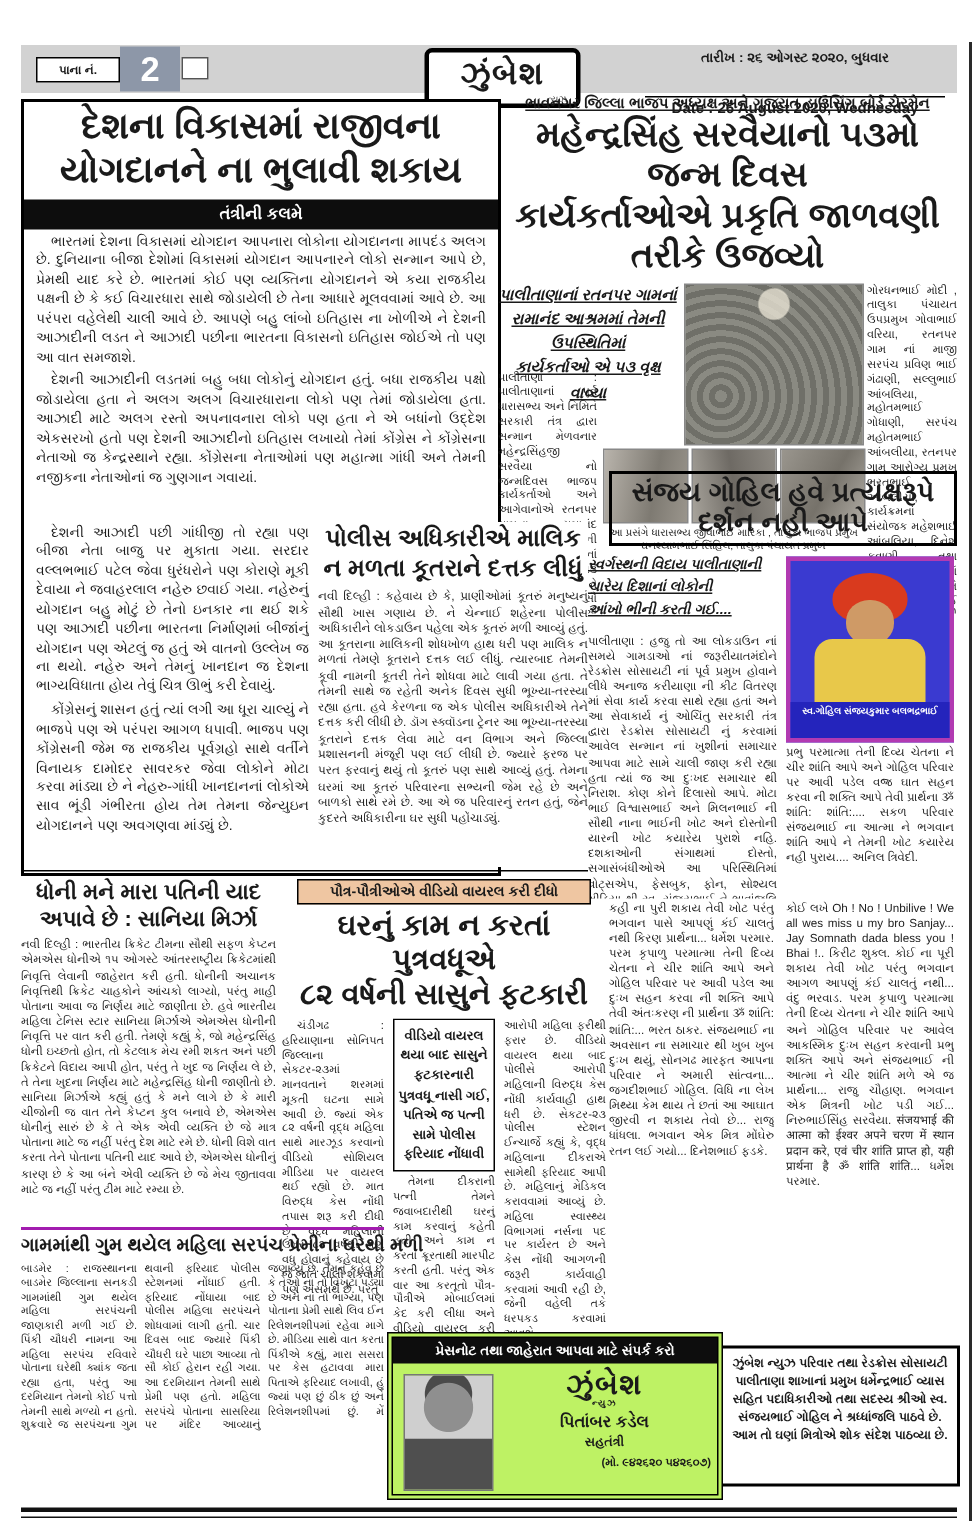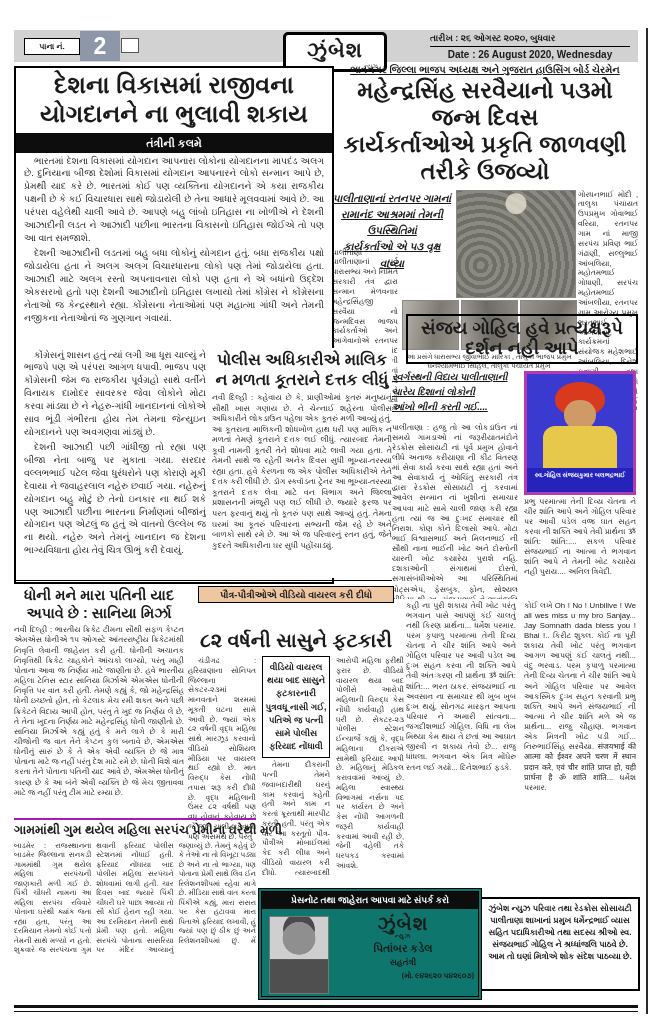--- a/index.html
+++ b/index.html
@@ -12,21 +12,21 @@
   #hdrband{left:14px;top:30px;width:624px;height:32px;background:#d2d2d2;}
   #pglabel{left:24px;top:38px;width:54px;height:15px;background:#fff;border:1px solid #000;
            font-size:8px;font-weight:bold;line-height:15px;text-align:center;}
   #pgnum{left:80px;top:31px;width:40px;height:30px;background:#8d97a8;color:#fff;
          font-size:23px;font-weight:bold;line-height:30px;text-align:center;}
   #pgnum2{left:121px;top:38px;width:16px;height:13px;background:#fff;border:1px solid #555;}
   #logobox{left:283px;top:32px;width:98px;height:34px;background:#fff;border:3px solid #000;border-radius:5px;}
   #logobox .lg{font-size:21px;font-weight:bold;text-align:center;line-height:30px;letter-spacing:1px;}
   #logobox .lgs{position:absolute;right:6px;bottom:-1px;font-size:6px;color:#333;}
   #dates{left:430px;top:33px;width:200px;}
-  #dates .g{font-size:9px;font-weight:bold;text-align:left;border-bottom:1.5px solid #000;padding-bottom:2px;}
+  #dates .g{font-size:9px;font-weight:bold;text-align:center;border-bottom:1.5px solid #000;padding-bottom:20px;}
   #dates .e{font-size:10px;font-weight:bold;text-align:center;padding-top:2px;}
   
   #edbox{left:14px;top:66px;width:316px;height:514px;border:2px solid #000;background:#fff;}
   #edbar{background:#0d0d0d;color:#fff;font-size:11px;font-weight:bold;text-align:center;height:20px;line-height:20px;}
   #edhl{font-size:24px;font-weight:bold;text-align:center;line-height:1.2;padding:3px 2px 4px 2px;}
   #edtop{height:190px;overflow:hidden;font-size:9.3px;line-height:1.38;padding:2px 8px;}
   #edbot{width:182px;height:214px;overflow:hidden;font-size:9.3px;line-height:1.38;margin-left:8px;margin-top:2px;}
   
   #dogart{left:206px;top:348px;width:186px;height:230px;background:#fff;z-index:5;padding-left:6px;box-sizing:border-box;}
   #dogart .hl{font-size:16px;font-weight:bold;text-align:center;line-height:1.25;margin:2px 0 3px 0;}
@@ -83,21 +83,21 @@
   #ghar .hl{font-size:19.5px;font-weight:bold;text-align:center;line-height:1.18;margin-top:3px;}
   #gharbody{margin-top:4px;height:240px;overflow:hidden;font-size:7.5px;line-height:1.3;
             column-count:3;column-gap:6px;}
   .pullbox{border:1.5px solid #000;font-size:8.8px;font-weight:bold;text-align:center;line-height:1.5;
            padding:4px 2px;margin:2px 0;break-inside:avoid;}
   
   #bar{left:14px;top:818px;width:242px;border-top:2px solid #a21caf;padding-top:3px;}
   #bar .hl{font-size:12.5px;font-weight:bold;text-align:center;white-space:nowrap;}
   #barbody{margin-top:3px;height:118px;overflow:hidden;font-size:7.3px;line-height:1.3;column-count:3;column-gap:5px;}
   
-  #ad{left:258px;top:888px;width:224px;height:112px;border:1px solid #000;background:#0f766e;z-index:6;box-sizing:border-box;font-family:Liberation Serif, serif;}
+  #ad{left:258px;top:888px;width:224px;height:112px;border:1px solid #000;background:#bef264;z-index:6;box-sizing:border-box;}
   #adin{position:absolute;left:2px;top:2px;right:2px;bottom:2px;border:1px solid #000;}
   #adhdr{background:#0d0d0d;color:#fff;font-size:9px;font-weight:bold;text-align:center;height:17px;line-height:17px;overflow:hidden;}
   #adphoto{position:absolute;left:7px;top:24px;width:58px;height:76px;border:1px solid #777;
      background:radial-gradient(circle at 50% 28%, #8f8f8f 0 26%, rgba(0,0,0,0) 27%),
                 radial-gradient(circle at 50% 16%, #4a4a4a 0 22%, rgba(0,0,0,0) 23%),
                 linear-gradient(#cfcfcf 55%, #4f4f4f 56%);}
   #adright{position:absolute;left:70px;top:22px;width:142px;text-align:center;}
   #adlogo{font-size:19px;font-weight:bold;letter-spacing:1px;line-height:1.1;}
   #adlogosub{font-size:6px;display:block;margin-top:-2px;}
   #adname{font-size:11px;font-weight:bold;margin-top:3px;}
@@ -131,22 +131,22 @@
     <div id="edhl">
       <span>દેશના વિકાસમાં રાજીવના</span><br>
       <span>યોગદાનને ના ભુલાવી શકાય</span>
     </div>
     <div id="edbar">તંત્રીની કલમે</div>
     <div id="edtop" class="just">
       <p>ભારતમાં દેશના વિકાસમાં યોગદાન આપનારા લોકોના યોગદાનના માપદંડ અલગ છે. દુનિયાના બીજા દેશોમાં વિકાસમાં યોગદાન આપનારને લોકો સન્માન આપે છે, પ્રેમથી યાદ કરે છે. ભારતમાં કોઈ પણ વ્યક્તિના યોગદાનને એ કયા રાજકીય પક્ષની છે કે કઈ વિચારધારા સાથે જોડાયેલી છે તેના આધારે મૂલવવામાં આવે છે. આ પરંપરા વહેલેથી ચાલી આવે છે. આપણે બહુ લાંબો ઇતિહાસ ના ખોળીએ ને દેશની આઝાદીની લડત ને આઝાદી પછીના ભારતના વિકાસનો ઇતિહાસ જોઈએ તો પણ આ વાત સમજાશે.</p>
       <p>દેશની આઝાદીની લડતમાં બહુ બધા લોકોનું યોગદાન હતું. બધા રાજકીય પક્ષો જોડાયેલા હતા ને અલગ અલગ વિચારધારાના લોકો પણ તેમાં જોડાયેલા હતા. આઝાદી માટે અલગ રસ્તો અપનાવનારા લોકો પણ હતા ને એ બધાંનો ઉદ્દેશ એકસરખો હતો પણ દેશની આઝાદીનો ઇતિહાસ લખાયો તેમાં કોંગ્રેસ ને કોંગ્રેસના નેતાઓ જ કેન્દ્રસ્થાને રહ્યા. કોંગ્રેસના નેતાઓમાં પણ મહાત્મા ગાંધી અને તેમની નજીકના નેતાઓનાં જ ગુણગાન ગવાયાં.</p>
     </div>
     <div id="edbot" class="just">
+      <p>દેશની આઝાદી પછી ગાંધીજી તો રહ્યા પણ બીજા નેતા બાજુ પર મુકાતા ગયા. સરદાર વલ્લભભાઈ પટેલ જેવા ધુરંધરોને પણ કોરાણે મૂકી દેવાયા ને જવાહરલાલ નહેરુ છવાઈ ગયા. નહેરુનું યોગદાન બહુ મોટું છે તેનો ઇનકાર ના થઈ શકે પણ આઝાદી પછીના ભારતના નિર્માણમાં બીજાંનું યોગદાન પણ એટલું જ હતું એ વાતનો ઉલ્લેખ જ ના થયો. નહેરુ અને તેમનું ખાનદાન જ દેશના ભાગ્યવિધાતા હોય તેવું ચિત્ર ઊભું કરી દેવાયું.</p>
       <p>કોંગ્રેસનું શાસન હતું ત્યાં લગી આ ધૂરા ચાલ્યું ને ભાજપે પણ એ પરંપરા આગળ ધપાવી. ભાજપ પણ કોંગ્રેસની જેમ જ રાજકીય પૂર્વગ્રહો સાથે વર્તીને વિનાયક દામોદર સાવરકર જેવા લોકોને મોટા કરવા માંડ્યા છે ને નેહરુ-ગાંધી ખાનદાનનાં લોકોએ સાવ ભૂંડી ગંભીરતા હોય તેમ તેમના જેન્યુઇન યોગદાનને પણ અવગણવા માંડ્યું છે.</p>
-      <p>દેશની આઝાદી પછી ગાંધીજી તો રહ્યા પણ બીજા નેતા બાજુ પર મુકાતા ગયા. સરદાર વલ્લભભાઈ પટેલ જેવા ધુરંધરોને પણ કોરાણે મૂકી દેવાયા ને જવાહરલાલ નહેરુ છવાઈ ગયા. નહેરુનું યોગદાન બહુ મોટું છે તેનો ઇનકાર ના થઈ શકે પણ આઝાદી પછીના ભારતના નિર્માણમાં બીજાંનું યોગદાન પણ એટલું જ હતું એ વાતનો ઉલ્લેખ જ ના થયો. નહેરુ અને તેમનું ખાનદાન જ દેશના ભાગ્યવિધાતા હોય તેવું ચિત્ર ઊભું કરી દેવાયું.</p>
     </div>
   </div>
 
   <div id="dogart" class="abs">
     <div class="hl">
       <span>પોલીસ અધિકારીએ માલિક</span><br>
       <span>ન મળતા કૂતરાને દત્તક લીધું</span>
     </div>
     <div class="bd just">નવી દિલ્હી : કહેવાય છે કે, પ્રાણીઓમાં કૂતરું મનુષ્યનું સૌથી ખાસ ગણાય છે. ને ચેન્નાઈ શહેરના પોલીસ અધિકારીને લોકડાઉન પહેલા એક કૂતરું મળી આવ્યું હતું. આ કૂતરાના માલિકની શોધખોળ હાથ ધરી પણ માલિક ન મળતાં તેમણે કૂતરાને દત્તક લઈ લીધું. ત્યારબાદ તેમની કૂવી નામની કૂતરી તેને શોધવા માટે લાવી ગયા હતા. તે તેમની સાથે જ રહેતી અનેક દિવસ સુધી ભૂખ્યા-તરસ્યા રહ્યા હતા. હવે કેરળના જ એક પોલીસ અધિકારીએ તેને દત્તક કરી લીધી છે. ડૉગ સ્ક્વૉડના ટ્રેનર આ ભૂખ્યા-તરસ્યા કૂતરાને દત્તક લેવા માટે વન વિભાગ અને જિલ્લા પ્રશાસનની મંજૂરી પણ લઈ લીધી છે. જ્યારે ફરજ પર પરત ફરવાનું થયું તો કૂતરું પણ સાથે આવ્યું હતું. તેમના ઘરમાં આ કૂતરું પરિવારના સભ્યની જેમ રહે છે અને બાળકો સાથે રમે છે. આ એ જ પરિવારનું રતન હતું, જેને કુદરતે અધિકારીના ઘર સુધી પહોંચાડ્યું.</div>
   </div>
@@ -201,21 +201,21 @@
     <div class="hl">
       <span>ધોની મને મારા પતિની યાદ</span><br>
       <span>અપાવે છે : સાનિયા મિર્ઝા</span>
     </div>
     <div class="bd just">નવી દિલ્હી : ભારતીય ક્રિકેટ ટીમના સૌથી સફળ કેપ્ટન એમએસ ધોનીએ ૧૫ ઓગસ્ટે આંતરરાષ્ટ્રીય ક્રિકેટમાંથી નિવૃત્તિ લેવાની જાહેરાત કરી હતી. ધોનીની અચાનક નિવૃત્તિથી ક્રિકેટ ચાહકોને આંચકો લાગ્યો, પરંતુ માહી પોતાના આવા જ નિર્ણય માટે જાણીતા છે. હવે ભારતીય મહિલા ટેનિસ સ્ટાર સાનિયા મિર્ઝાએ એમએસ ધોનીની નિવૃત્તિ પર વાત કરી હતી. તેમણે કહ્યું કે, જો મહેન્દ્રસિંહ ધોની ઇચ્છતો હોત, તો કેટલાક મેચ રમી શકત અને પછી ક્રિકેટને વિદાય આપી હોત, પરંતુ તે ખુદ જ નિર્ણય લે છે, તે તેના ખુદના નિર્ણય માટે મહેન્દ્રસિંહ ધોની જાણીતો છે. સાનિયા મિર્ઝાએ કહ્યું હતું કે મને લાગે છે કે મારી ચીજોની જ વાત તેને કેપ્ટન કુલ બનાવે છે, એમએસ ધોનીનું સારું છે કે તે એક એવી વ્યક્તિ છે જે માત્ર પોતાના માટે જ નહીં પરંતુ દેશ માટે રમે છે. ધોની વિશે વાત કરતા તેને પોતાના પતિની યાદ આવે છે, એમએસ ધોનીનું કારણ છે કે આ બંને એવી વ્યક્તિ છે જે મેચ જીતાવવા માટે જ નહીં પરંતુ ટીમ માટે રમ્યા છે.</div>
   </div>
 
   <div id="ghar" class="abs">
     <div class="kick">પૌત્ર-પૌત્રીઓએ વીડિયો વાયરલ કરી દીધો</div>
     <div class="hl">
-      <br>
+      <span>ઘરનું કામ ન કરતાં પુત્રવધૂએ</span><br>
       <span>૮૨ વર્ષની સાસુને ફટકારી</span>
     </div>
     <div id="gharbody" class="just">
       <p>ચંડીગઢ : હરિયાણાના સોનિપત જિલ્લાના સેકટર-૨૩માં માનવતાને શરમમાં મૂકતી ઘટના સામે આવી છે. જ્યાં એક ૮૨ વર્ષની વૃદ્ધ મહિલા સાથે મારઝૂડ કરવાનો વીડિયો સોશિયલ મીડિયા પર વાયરલ થઈ રહ્યો છે. માત વિરુદ્ધ કેસ નોંધી તપાસ શરૂ કરી દીધી છે. વૃદ્ધ મહિલાની ઉંમર ૮૨ વર્ષથી પણ વધુ હોવાનું કહેવાય છે જે જાતે ચાલી શકવામાં પણ અસમર્થ છે. પરંતુ</p>
       <div class="pullbox">વીડિયો વાયરલ થયા બાદ સાસુને ફટકારનારી પુત્રવધૂ નાસી ગઈ, પતિએ જ પત્ની સામે પોલીસ ફરિયાદ નોંધાવી</div>
       <p>તેમના દીકરાની પત્ની તેમને જવાબદારીથી ઘરનું કામ કરવાનું કહેતી હતી અને કામ ન કરતાં ક્રૂરતાથી મારપીટ કરતી હતી. પરંતુ એક વાર આ કરતૂતો પૌત્ર-પૌત્રીએ મોબાઈલમાં કેદ કરી લીધા અને વીડિયો વાયરલ કરી દીધો. ત્યારબાદથી આરોપી મહિલા ફરીથી ફરાર છે. વીડિયો વાયરલ થયા બાદ પોલીસે આરોપી મહિલાની વિરુદ્ધ કેસ નોંધી કાર્યવાહી હાથ ધરી છે. સેકટર-૨૩ પોલીસ સ્ટેશન ઈન્ચાર્જે કહ્યું કે, વૃદ્ધ મહિલાના દીકરાએ સામેથી ફરિયાદ આપી છે. મહિલાનું મેડિકલ કરાવવામાં આવ્યું છે. મહિલા સ્વાસ્થ્ય વિભાગમાં નર્સના પદ પર કાર્યરત છે અને કેસ નોંધી આગળની જરૂરી કાર્યવાહી કરવામાં આવી રહી છે, જેની વહેલી તકે ધરપકડ કરવામાં આવશે.</p>
     </div>
   </div>
 
   <div id="bar" class="abs">

